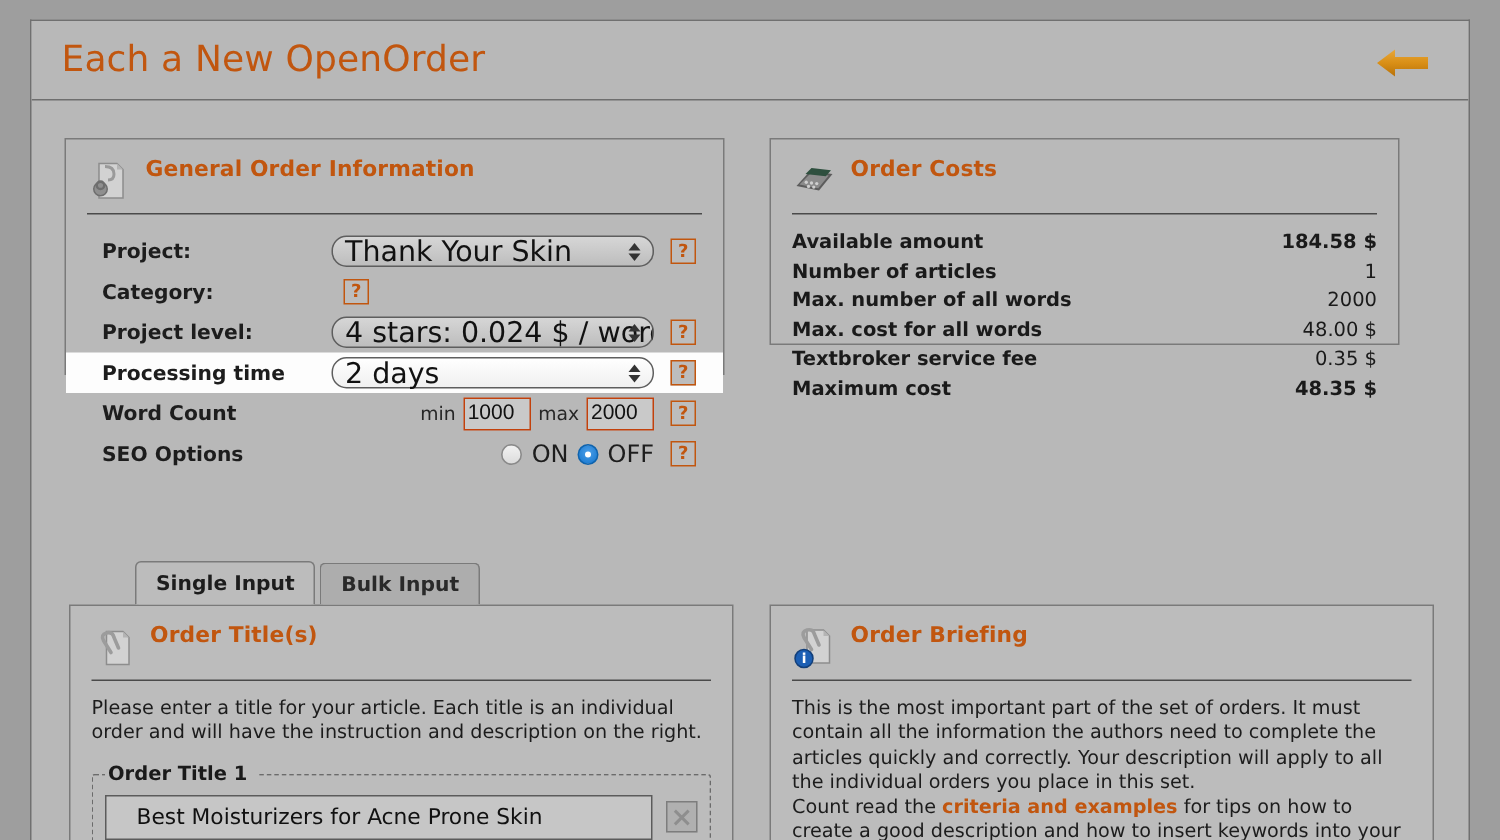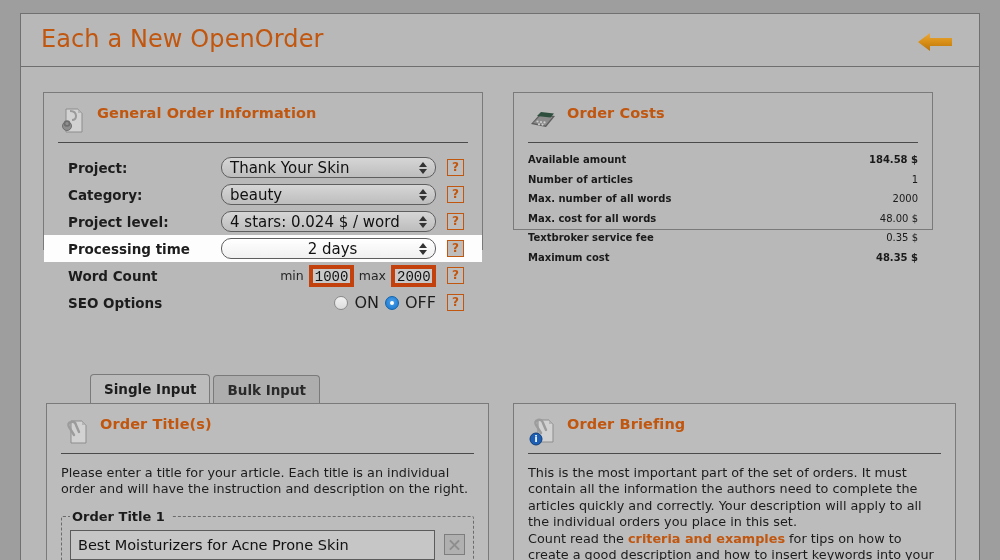--- a/index.html
+++ b/index.html
@@ -104,24 +104,23 @@
     width: 215px;
     height: 21px;
     background: linear-gradient(#d6d6d6, #bdbdbd);
     border: 1px solid #5e5e5e;
     border-radius: 10px;
     display: flex;
     align-items: center;
   }
   .mac-select.lightbg {
     background: linear-gradient(#ffffff, #f0f0f0);
-    justify-content: center;
   }
   .mac-select-text {
-    font-size: 15px;
+    font-size: 19px;
     color: #111;
     padding-left: 8px;
     white-space: nowrap;
     overflow: hidden;
   }
   .mac-arrows {
     position: absolute;
     right: 8px; top: 50%;
     transform: translateY(-50%);
     display: flex;
@@ -142,22 +141,22 @@
     display: flex;
     align-items: center;
     justify-content: flex-end;
     gap: 5px;
     width: 100%;
   }
   .wc-lbl { font-size: 12.5px; color: #262626; }
   .wc-input {
     width: 45px; height: 22px;
     background: #c9c9c9;
-    border: 4px solid #c2410c;
-    font-family: Liberation Mono, monospace;
+    border: 1px solid #c2410c;
+    font-family: Liberation Sans, sans-serif;
     font-size: 14px;
     color: #111;
     padding: 0 2px;
     overflow: hidden;
   }
 
   
   .seo-wrap {
     display: flex;
     align-items: center;
@@ -199,21 +198,21 @@
     margin-left: 11px;
     flex: 0 0 17px;
   }
 
   
   .cost-row {
     display: flex;
     justify-content: space-between;
     align-items: baseline;
     height: 19.5px;
-    font-size: 10px;
+    font-size: 13px;
   }
   .cost-label { font-weight: bold; color: #1a1a1a; }
   .cost-value { color: #1a1a1a; white-space: pre; }
   .cost-row.bold .cost-value { font-weight: bold; }
 
   
   .tabs {
     position: absolute;
     left: 25px; top: 360px;
     display: flex;
@@ -270,21 +269,21 @@
     margin-top: 2px;
   }
   .title-input {
     flex: 1 1 auto;
     height: 30px;
     background: #c6c6c6;
     border: 1px solid #5b5b5b;
     font-family: "DejaVu Sans", "Liberation Sans", sans-serif;
     font-size: 14.5px;
     color: #111;
-    padding: 0 7px;
+    padding: 0 20px;
   }
   .del-btn {
     width: 21px; height: 21px;
     flex: 0 0 21px;
     background: #b0b0b0;
     border: 1px solid #7d7d7d;
     position: relative;
   }
   .del-btn::before, .del-btn::after {
     content: "";
@@ -341,29 +340,20 @@
                 <i class="up"></i>
                 <i class="dn"></i>
               </span>
           </span>
         </span>
         <span class="help-btn">?</span>
       </div>
 
       <div class="form-row">
         <span class="form-label">Category:</span>
-        <span class="field-area">
-          <span class="mac-select">
-            <span class="mac-select-text">beauty</span>
-            <span class="mac-arrows">
-                <i class="up"></i>
-                <i class="dn"></i>
-              </span>
-          </span>
-        </span>
         <span class="help-btn">?</span>
       </div>
 
       <div class="form-row">
         <span class="form-label">Project level:</span>
         <span class="field-area">
           <span class="mac-select">
             <span class="mac-select-text">4 stars: 0.024 $ / word</span>
             <span class="mac-arrows">
                 <i class="up"></i>

